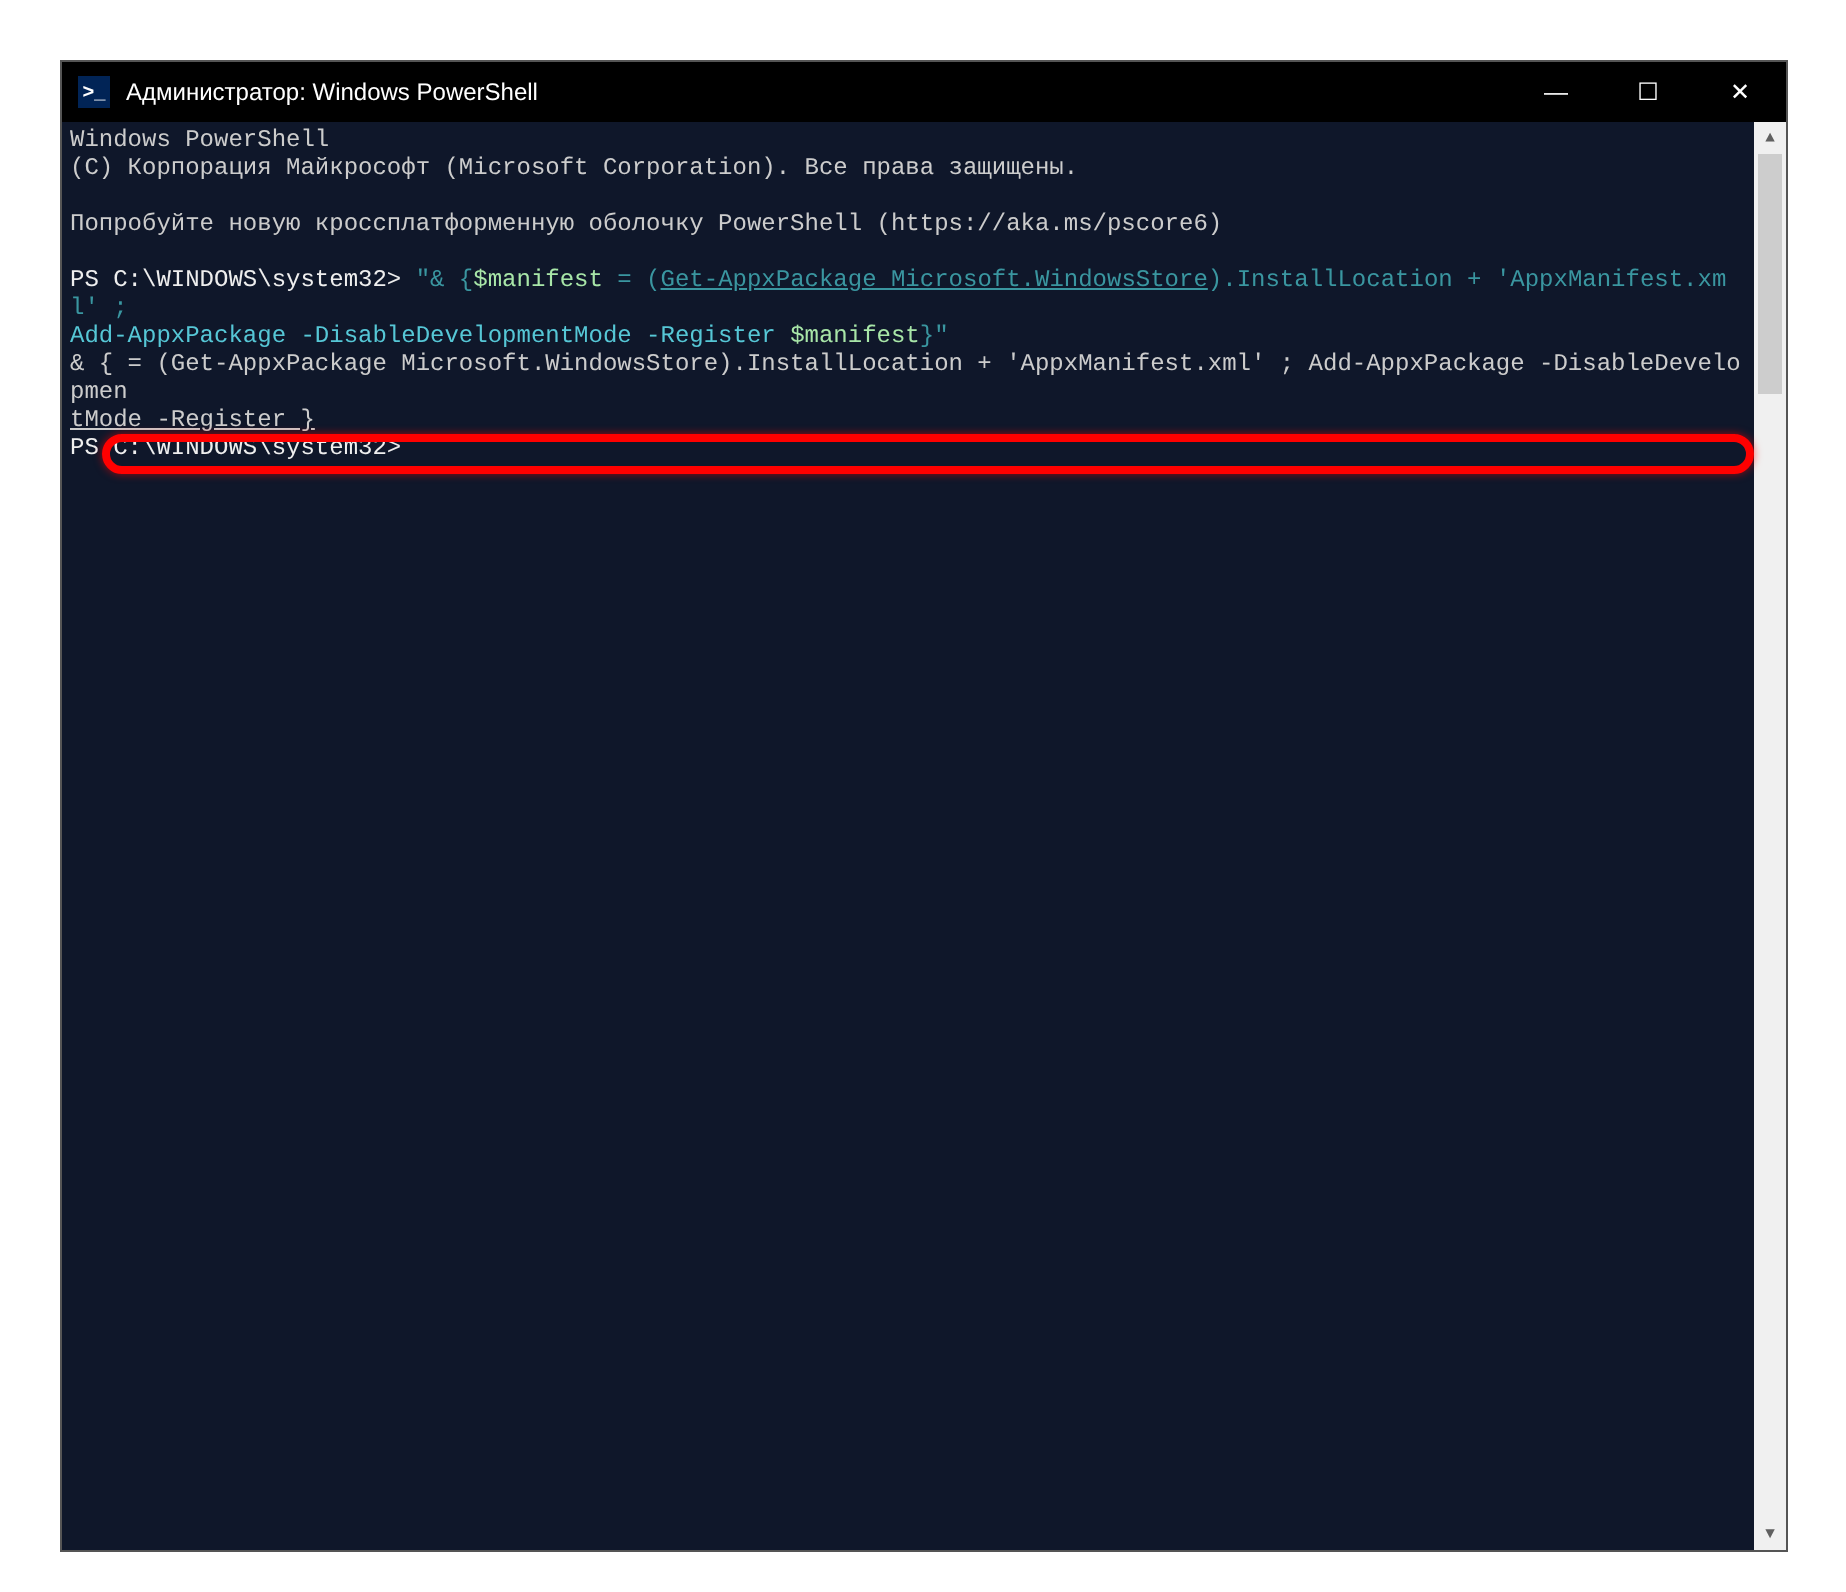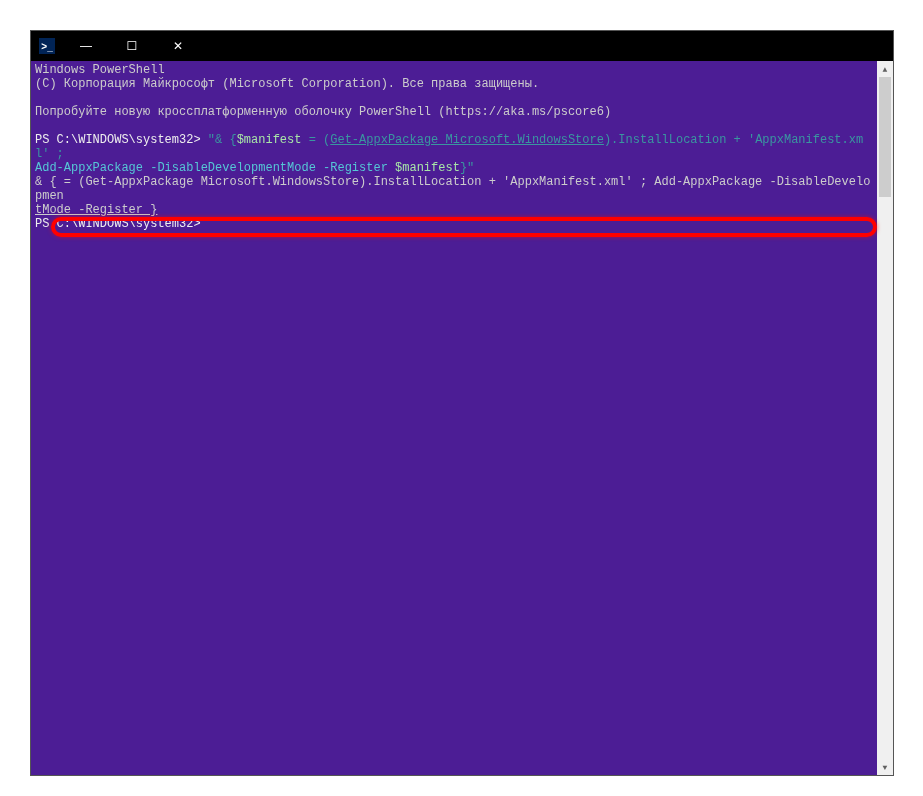--- a/index.html
+++ b/index.html
@@ -61,21 +61,21 @@
       color: #fff;
       cursor: pointer;
     }
     .content-area {
       flex: 1;
       position: relative;
       display: flex;
     }
     .terminal {
       flex: 1;
-      background: #4c1d95;
+      background: #0f172a;
       color: #cccccc;
       font-size: 12px;
       line-height: 14px;
       padding: 2px 4px;
       white-space: pre-wrap;
       word-break: break-all;
       overflow: hidden;
     }
     .scrollbar {
       width: 16px;
@@ -121,20 +121,21 @@
     }
   </style>
 </head>
 <body>
 
 <div class="window">
   <div class="titlebar">
     <span class="titlebar-icon">
       <span class="titlebar-icon-inner">&gt;_</span>
     </span>
+    <span class="titlebar-title">Администратор: Windows PowerShell</span>
     <div class="titlebar-buttons">
       <div class="titlebar-btn">—</div>
       <div class="titlebar-btn">☐</div>
       <div class="titlebar-btn close">✕</div>
     </div>
   </div>
   <div class="content-area">
     <div class="terminal"><span class="c-gray">Windows PowerShell</span>
 <span class="c-gray">(C) Корпорация Майкрософт (Microsoft Corporation). Все права защищены.</span>
 

